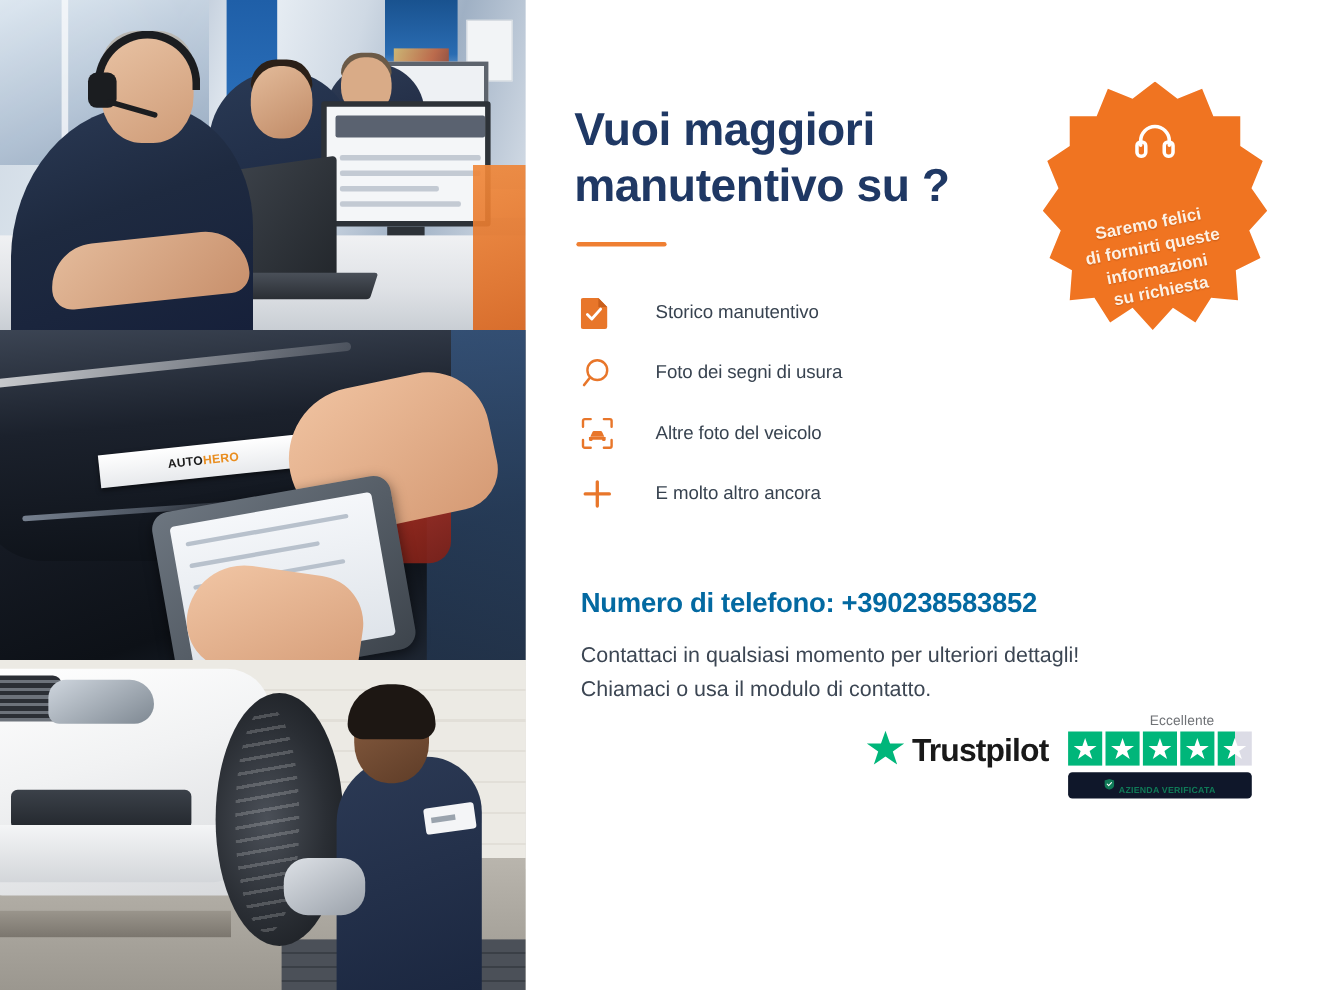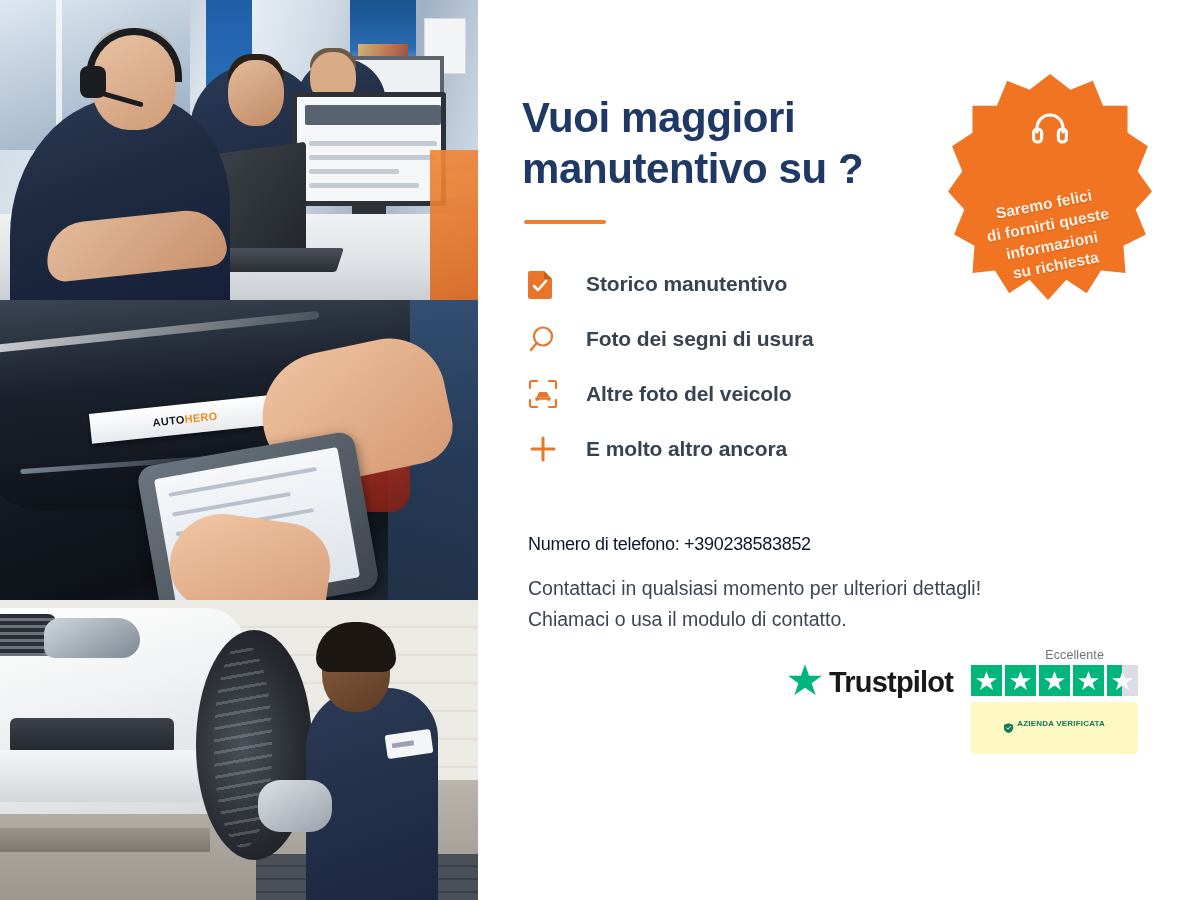--- a/index.html
+++ b/index.html
@@ -342,33 +342,33 @@
     flex: 0 0 44px;
     width: 44px;
     height: 36px;
     display: flex;
     align-items: center;
     justify-content: flex-start;
     color: #e8762a;
   }
   .feature-icon svg { display: block; }
   .feature-label {
-    font-size: 21px;
+    font-size: 17px;
     color: #384350;
-    font-weight: 700;
+    font-weight: 400;
     letter-spacing: -0.1px;
-    margin-left: 14px;
+    margin-left: 24px;
   }
 
   
   .phone-line {
     margin: 58px 0 0 6px;
-    font-size: 18px;
-    font-weight: 400;
-    color: #0f172a;
+    font-size: 25px;
+    font-weight: 700;
+    color: #0369a1;
     letter-spacing: -0.3px;
   }
   .contact-text {
     margin: 18px 0 0 6px;
     font-size: 19.5px;
     line-height: 1.55;
     color: #3c4653;
     max-width: 620px;
   }
 
@@ -407,25 +407,25 @@
     width: 31px; height: 31px;
     background: #00b67a;
     display: flex; align-items: center; justify-content: center;
   }
   .tp-star-box.half {
     background: linear-gradient(90deg,#00b67a 0 50%, #dcdce6 50% 100%);
   }
   .tp-star-box svg { display: block; }
   .tp-verified {
     margin-top: 6px;
-    background: #fef9c3;
+    background: #0f172a;
     border-radius: 4px;
-    padding: 17px 8px;
+    padding: 3px 8px;
     display: flex;
-    align-items: flex-start;
+    align-items: flex-end;
     justify-content: center;
     gap: 4px;
   }
   .tp-verified-text {
     font-size: 8px;
     font-weight: 700;
     color: #0f7a57;
     letter-spacing: .2px;
   }
 

